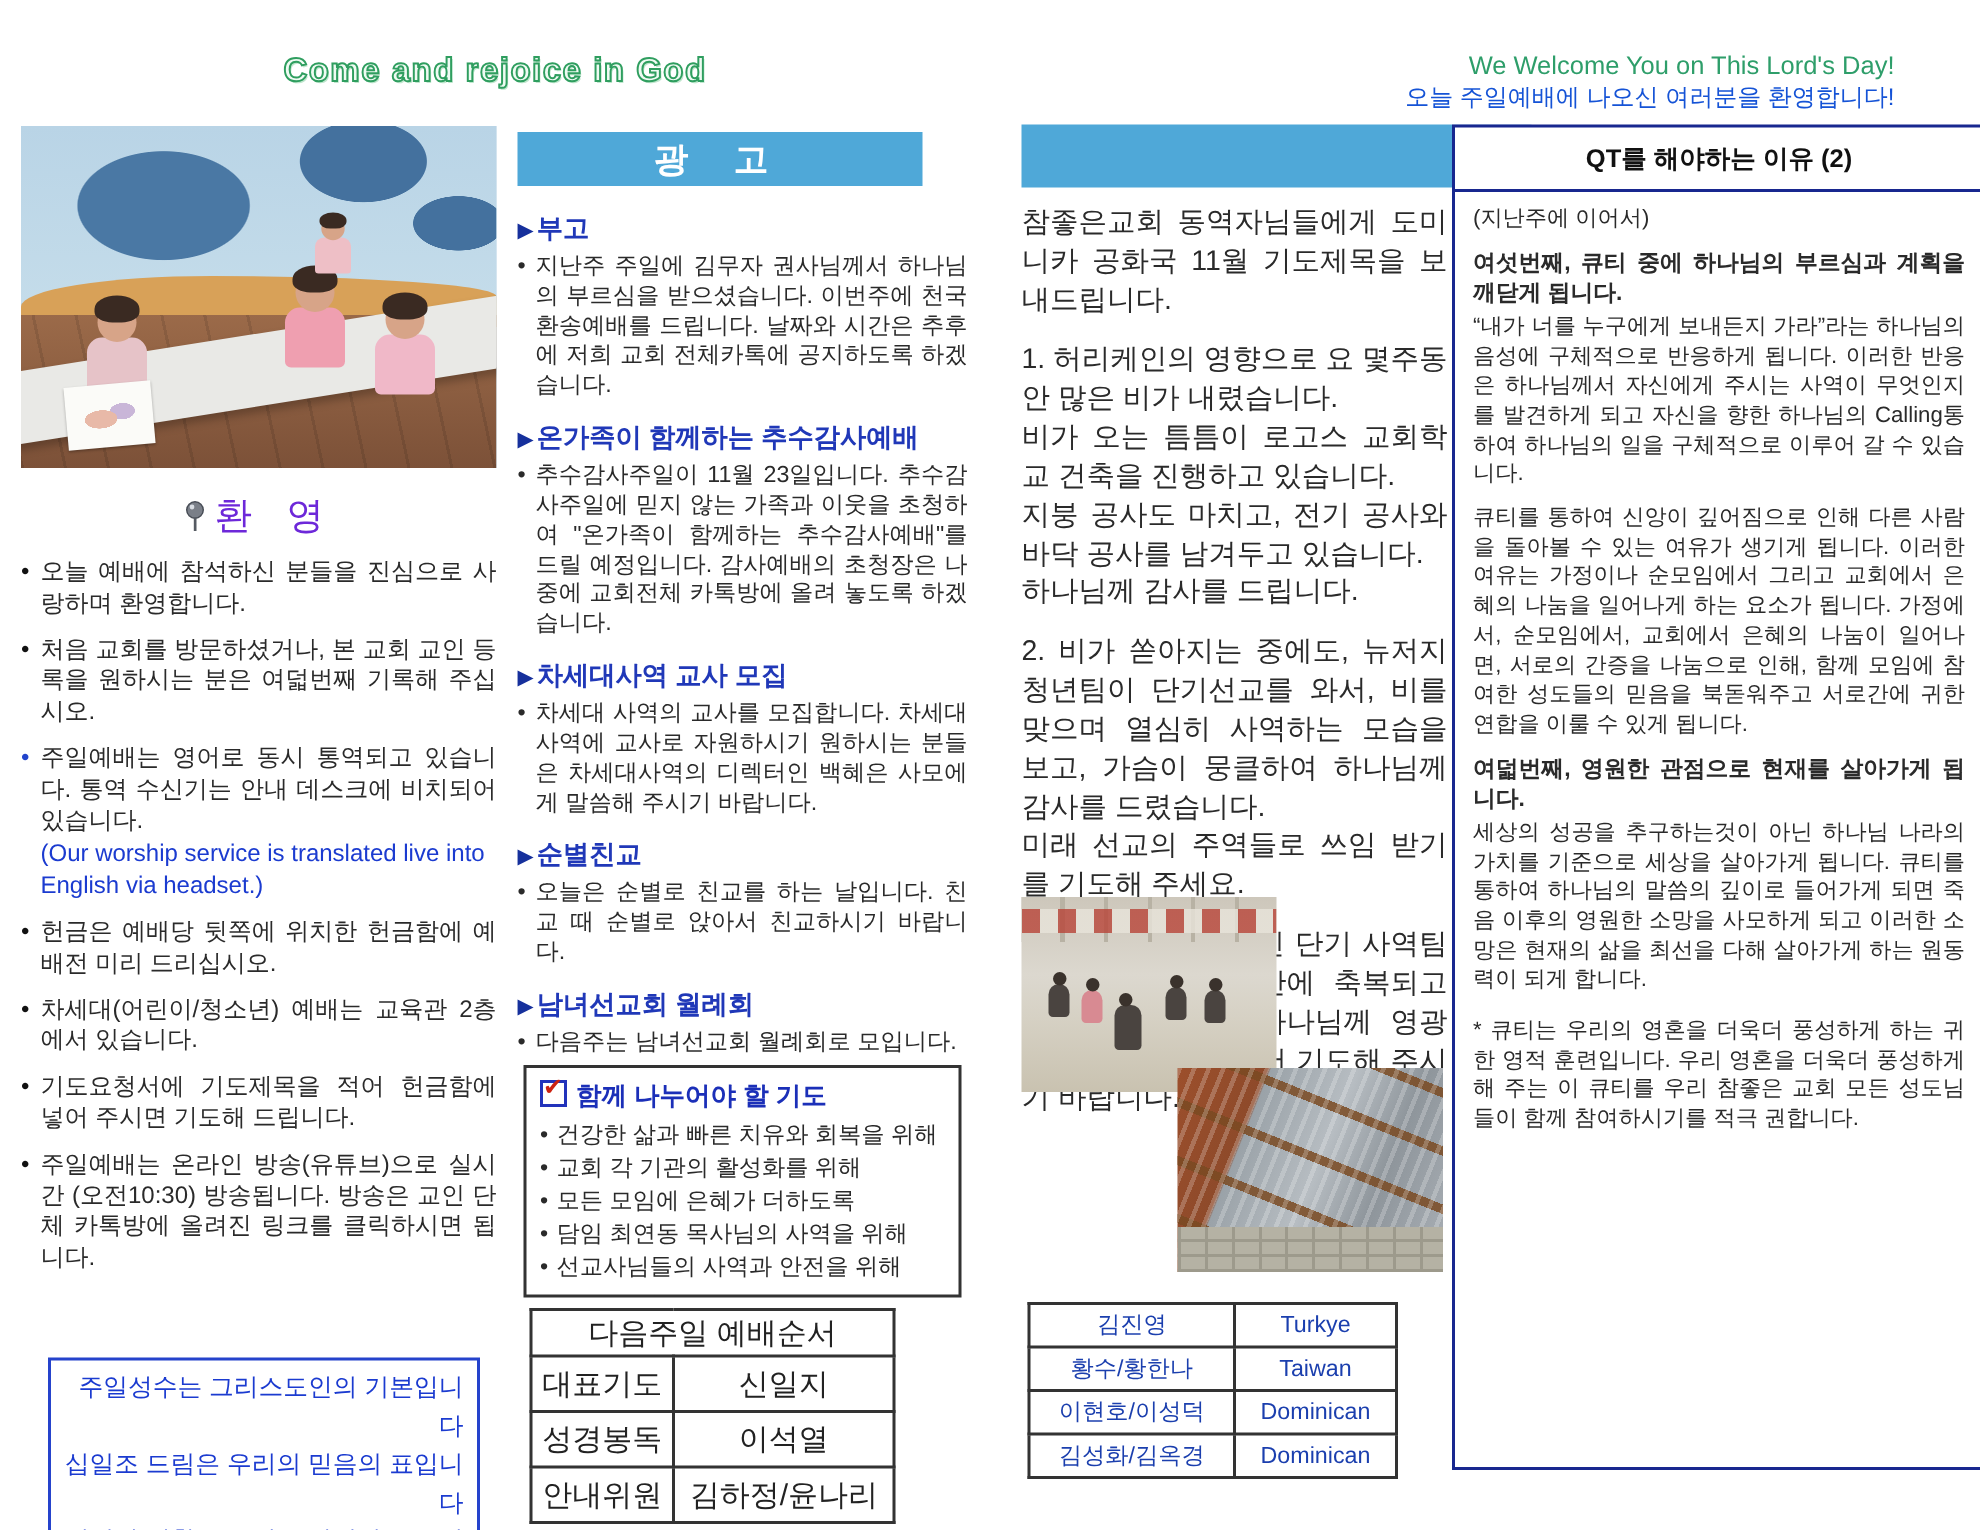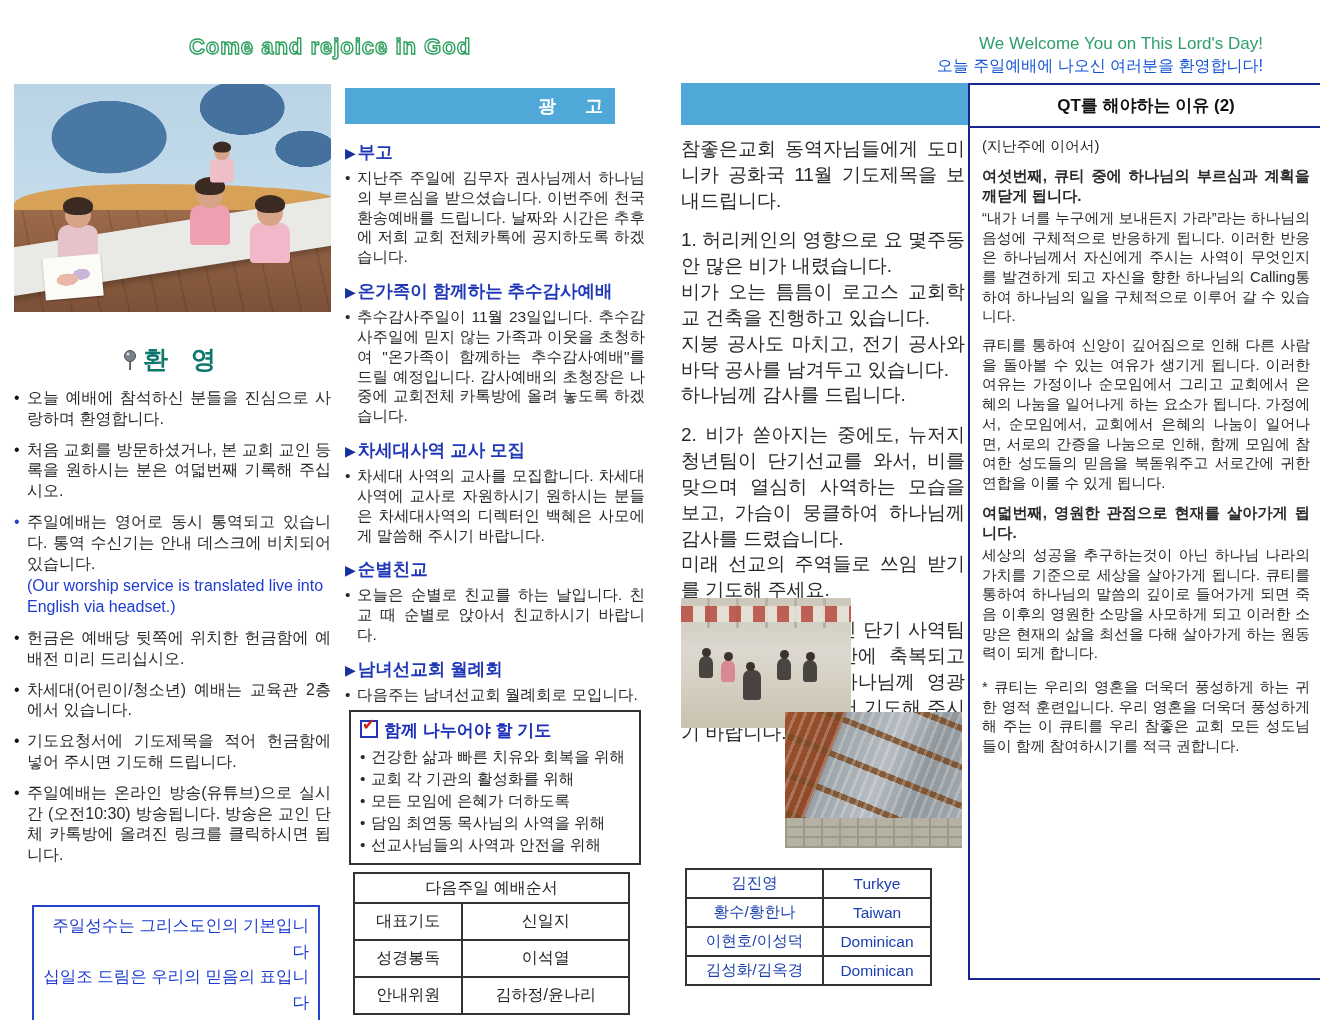--- a/index.html
+++ b/index.html
@@ -38,52 +38,52 @@
   .kid{position:absolute;}
   .kid .head{width:26px;height:26px;border-radius:50%;background:#d7a488;position:relative;margin:0 auto;}
   .kid .head:before{content:"";position:absolute;left:-2px;top:-5px;width:30px;height:18px;
      border-radius:50% 50% 40% 40%;background:#3a2a22;}
   .kid .body{width:40px;height:40px;border-radius:10px 10px 4px 4px;margin-top:-3px;}
   .paper{position:absolute;width:58px;height:42px;background:#fbfbf8;transform:rotate(-5deg);
      box-shadow:0 1px 2px rgba(0,0,0,.3);
      background-image:radial-gradient(ellipse 18px 10px at 40% 55%, #e8b9a8 0 60%, transparent 61%),
      radial-gradient(ellipse 14px 9px at 65% 45%, #c9b6d8 0 60%, transparent 61%);}
 
-  .welcome-head{margin-top:31px;text-align:center;color:#0f766e;font-size:25px;font-weight:bold;letter-spacing:8px;}
+  .welcome-head{margin-top:15px;text-align:center;color:#6d28d9;font-size:25px;font-weight:normal;letter-spacing:8px;}
   .pin-icon{vertical-align:-3px;margin-right:4px;}
   .blist{list-style:none;margin:12px 0 0 0;padding:0;font-size:16px;line-height:1.3;}
   .blist li{display:flex;margin-bottom:10px;}
   .blist .blt{width:13px;flex:0 0 13px;color:#111;}
   .blist .blt.blue{color:#2244cc;}
   .blist .txt{flex:1;text-align:justify;}
   .eng-note{color:#1b3bd0;font-size:16px;line-height:1.3;margin:2px 0 10px 13px;}
   .motto-box{position:absolute;left:18px;top:821px;width:288px;box-sizing:border-box;
      border:2px solid #2543cc;color:#1b3bd0;font-size:16.5px;line-height:1.55;
      text-align:right;padding:6px 9px;}
 
   
-  .ad-bar{width:270px;height:36px;background:#4fa8d8;color:#fff;font-size:18px;font-weight:bold;
-     letter-spacing:12px;display:flex;align-items:center;justify-content:flex-end;}
+  .ad-bar{width:270px;height:36px;background:#4fa8d8;color:#fff;font-size:23px;font-weight:bold;
+     letter-spacing:12px;display:flex;align-items:center;justify-content:center;}
   .sec{margin-top:12px;}
   .sec-head{color:#2038b8;font-size:17.5px;font-weight:bold;}
   .sec-head .arr{color:#16309c;font-size:14px;margin-right:2px;}
   .sec-body{display:flex;font-size:15.5px;line-height:1.28;margin-top:4px;}
   .sec-body .blt{width:12px;flex:0 0 12px;}
   .sec-body .txt{flex:1;text-align:justify;}
   .prayer-box{position:absolute;left:4px;top:622px;width:292px;box-sizing:border-box;
      border:2px solid #333;padding:7px 9px;}
   .prayer-title{color:#1b2fb8;font-size:17px;font-weight:bold;margin-bottom:4px;}
   .chk{display:inline-block;width:14px;height:14px;border:2px solid #2233bb;position:relative;
      vertical-align:-2px;margin-right:6px;}
   .chk .mk{position:absolute;left:0px;top:-7px;color:#cc2211;font-size:16px;font-weight:bold;}
   .prayer-box ul{list-style:none;margin:0;padding:0;font-size:15.5px;line-height:1.42;}
   .prayer-box li{display:flex;}
   .prayer-box .blt{width:11px;flex:0 0 11px;}
-  table.sched{position:absolute;left:8px;top:784px;width:277px;border-collapse:collapse;
-     font-size:16px;text-align:center;color:#222;}
+  table.sched{position:absolute;left:8px;top:784px;width:244px;border-collapse:collapse;
+     font-size:20px;text-align:center;color:#222;}
   table.sched th,table.sched td{border:2px solid #333;font-weight:normal;}
   table.sched th{height:26px;}
   table.sched td{height:33px;}
 
   
   .mission-bar{width:340px;height:42px;background:#4fa8d8;color:#fff;font-weight:bold;
      display:flex;flex-direction:column;align-items:center;justify-content:center;
      font-size:15px;line-height:1.3;box-sizing:border-box;gap:48px;}
   .mission-text p{margin:0 0 14px 0;font-size:19px;line-height:1.36;text-align:justify;
      white-space:pre-line;}

